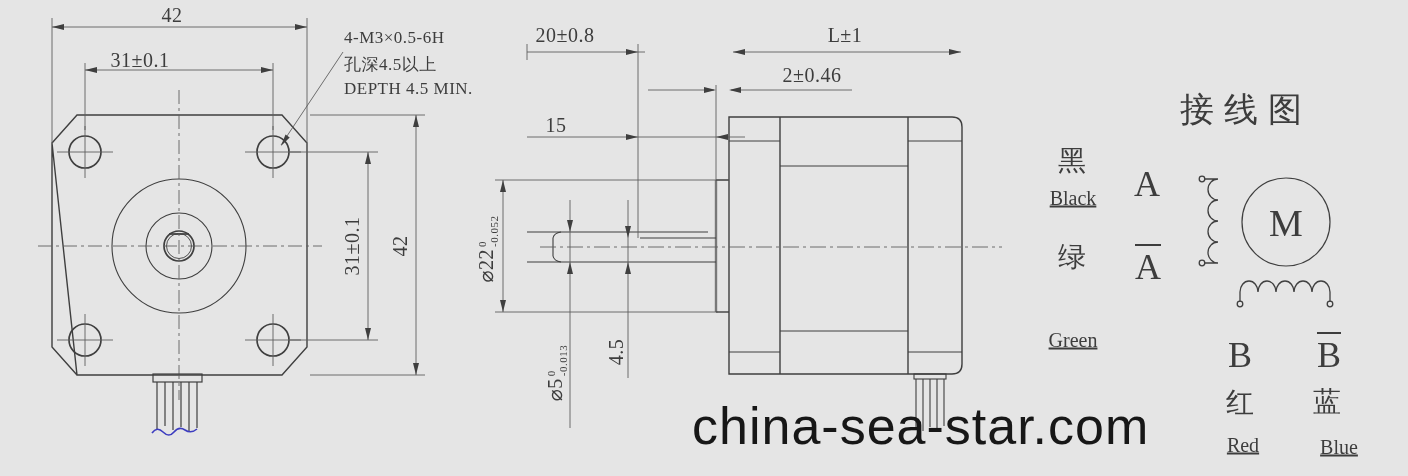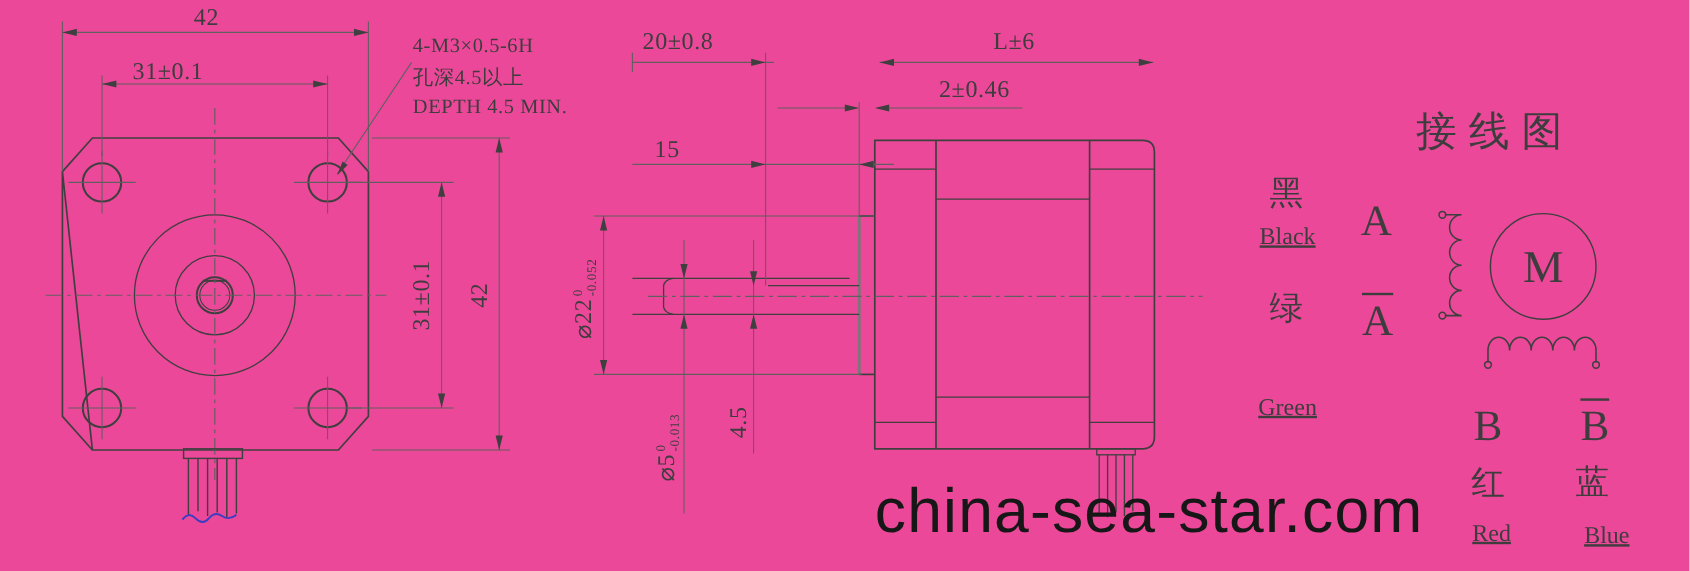--- a/index.html
+++ b/index.html
@@ -1,34 +1,34 @@
 <!DOCTYPE html>
 <html><head>
 <meta charset="utf-8">
 <style>
   html,body{margin:0;padding:0;background:#ffffff;}
-  #stage{position:relative;width:1408px;height:476px;background:#ec4899;overflow:hidden;
+  #stage{position:relative;width:1408px;height:476px;background:#e5e5e5;overflow:hidden;
          font-family:"Liberation Serif","DejaVu Serif",serif;color:#3d3d3d;}
   #linework{position:absolute;left:0;top:0;}
   .t{position:absolute;white-space:nowrap;color:#3d3d3d;}
   .ctr{transform:translate(-50%,-50%);}
   .rot{transform:translate(-50%,-50%) rotate(-90deg);}
   .dim{font-size:20px;letter-spacing:0.5px;}
   .note{font-size:17px;letter-spacing:0.5px;}
   .cjk{font-size:28px;}
   .en{font-size:20px;text-decoration:underline;}
   .term{font-size:36px;}
   .mlabel{font-size:38px;}
   .wd-title{font-size:34px;letter-spacing:10px;}
   .overbar{border-top:2px solid #3d3d3d;padding-top:1px;}
   .tolstack{display:inline-flex;flex-direction:column;font-size:11px;line-height:1.1;
             vertical-align:middle;margin-left:2px;}
   .tolstack i{font-style:normal;}
   .watermark{font-family:"Liberation Sans","DejaVu Sans",sans-serif;font-size:52px;
-             color:#171717;letter-spacing:1px;margin-left:37px;}
+             color:#171717;letter-spacing:1px;}
 </style>
 </head>
 <body>
 
 <div id="stage">
 
   <svg id="linework" width="1408" height="476" viewBox="0 0 1408 476">
     <g fill="none" stroke="#3f3f3f" stroke-width="1.4">
       <path d="M52,143 L77,115 L282,115 L307,143 L307,347 L282,375 L77,375 L52,143 Z M52,143 L52,347 L77,375"></path>
       <circle cx="179" cy="246" r="67" stroke-width="1.1"></circle>
@@ -162,21 +162,21 @@
 
   <div class="t dim ctr" style="left:172px;top:15px;">42</div>
   <div class="t dim ctr" style="left:140px;top:60px;">31±0.1</div>
   <div class="t note" style="left:344px;top:28px;">4-M3×0.5-6H</div>
   <div class="t note" style="left:344px;top:53px;">孔深4.5以上</div>
   <div class="t note" style="left:344px;top:79px;">DEPTH 4.5 MIN.</div>
   <div class="t dim rot" style="left:352px;top:246px;">31±0.1</div>
   <div class="t dim rot" style="left:400px;top:246px;">42</div>
 
   <div class="t dim ctr" style="left:565px;top:35px;">20±0.8</div>
-  <div class="t dim ctr" style="left:845px;top:35px;">L±6</div>
+  <div class="t dim ctr" style="left:845px;top:35px;">L±1</div>
   <div class="t dim ctr" style="left:812px;top:75px;">2±0.46</div>
   <div class="t dim ctr" style="left:556px;top:125px;">15</div>
 
   <div class="t dim rot" style="left:487px;top:249px;">
     <span>⌀22</span><span class="tolstack">
         <i>0</i>
         <i>-0.052</i>
       </span>
   </div>
   <div class="t dim rot" style="left:556px;top:373px;">

